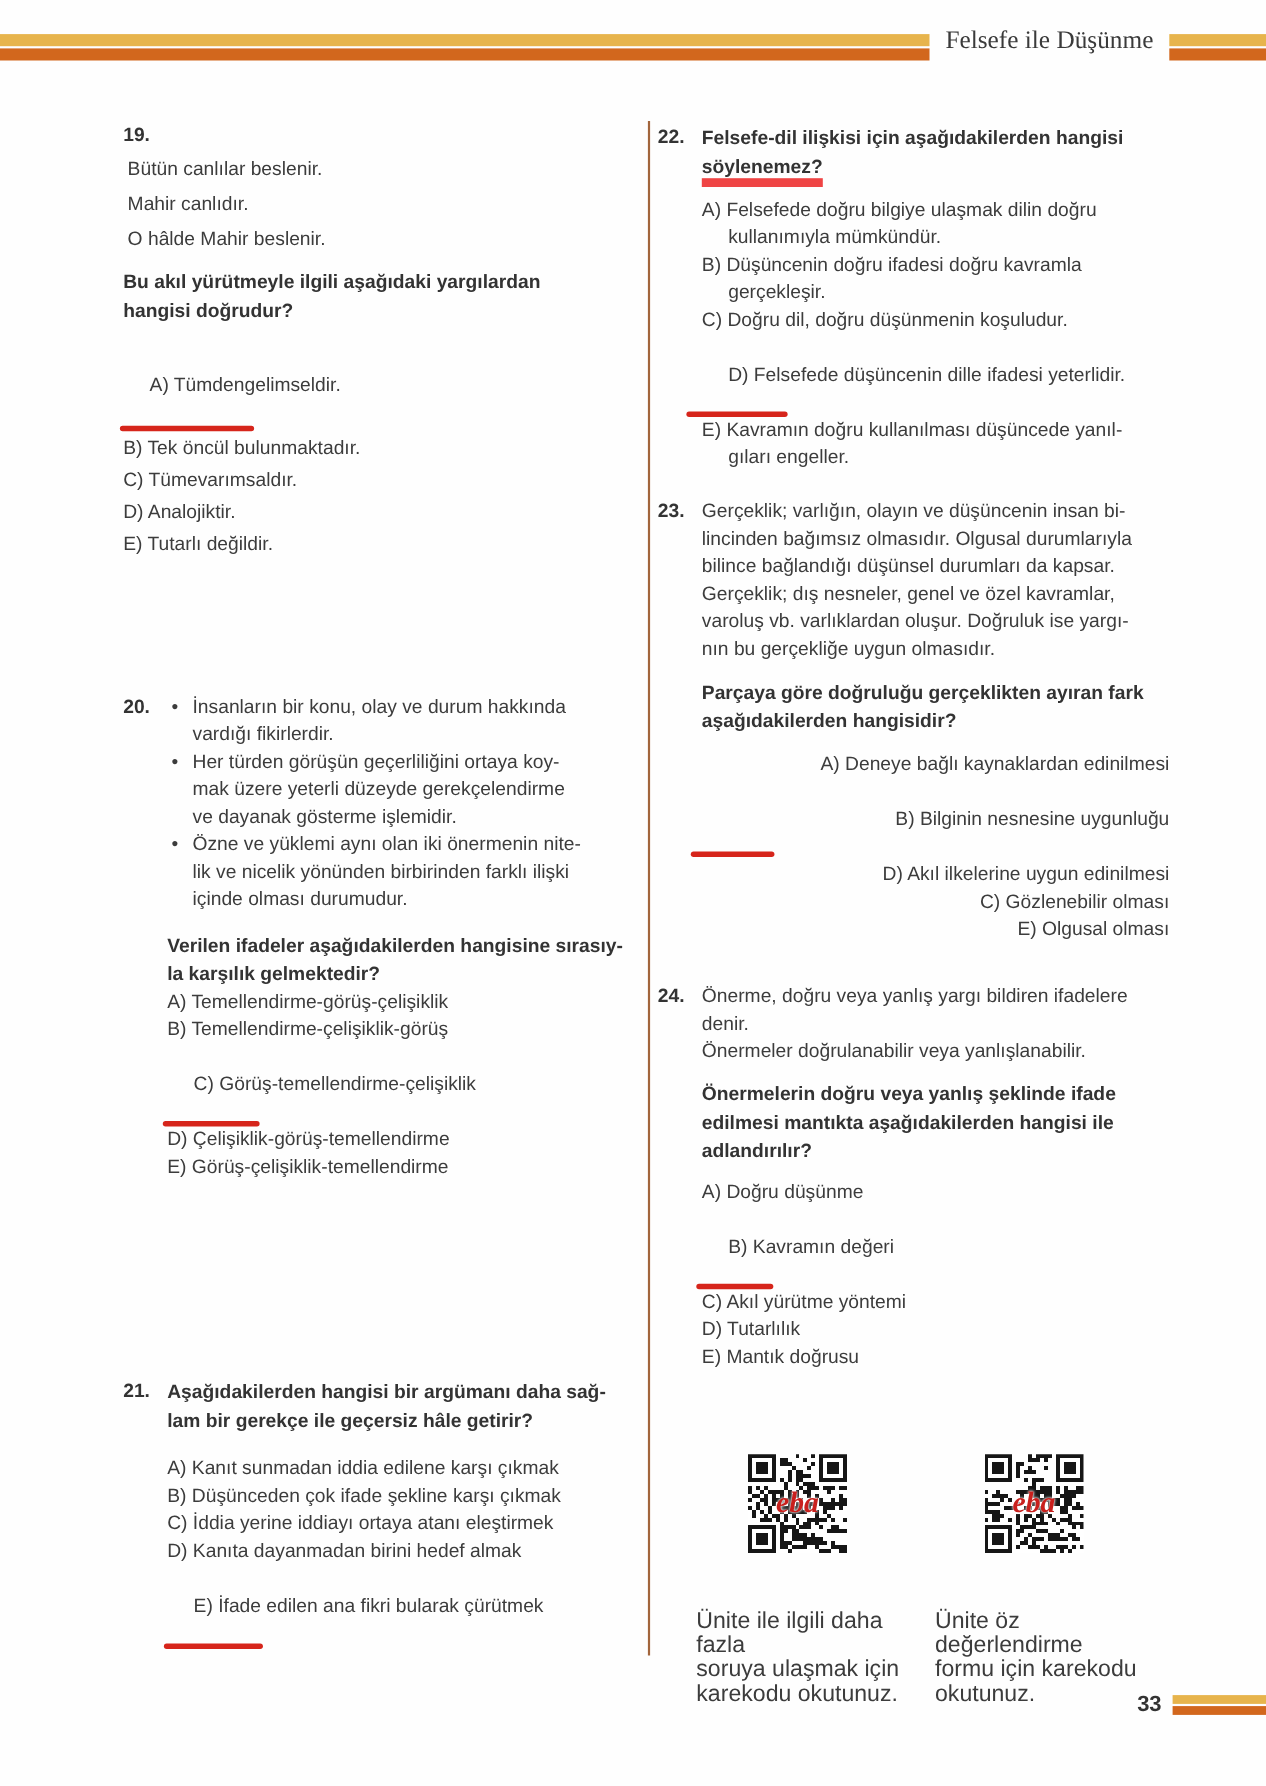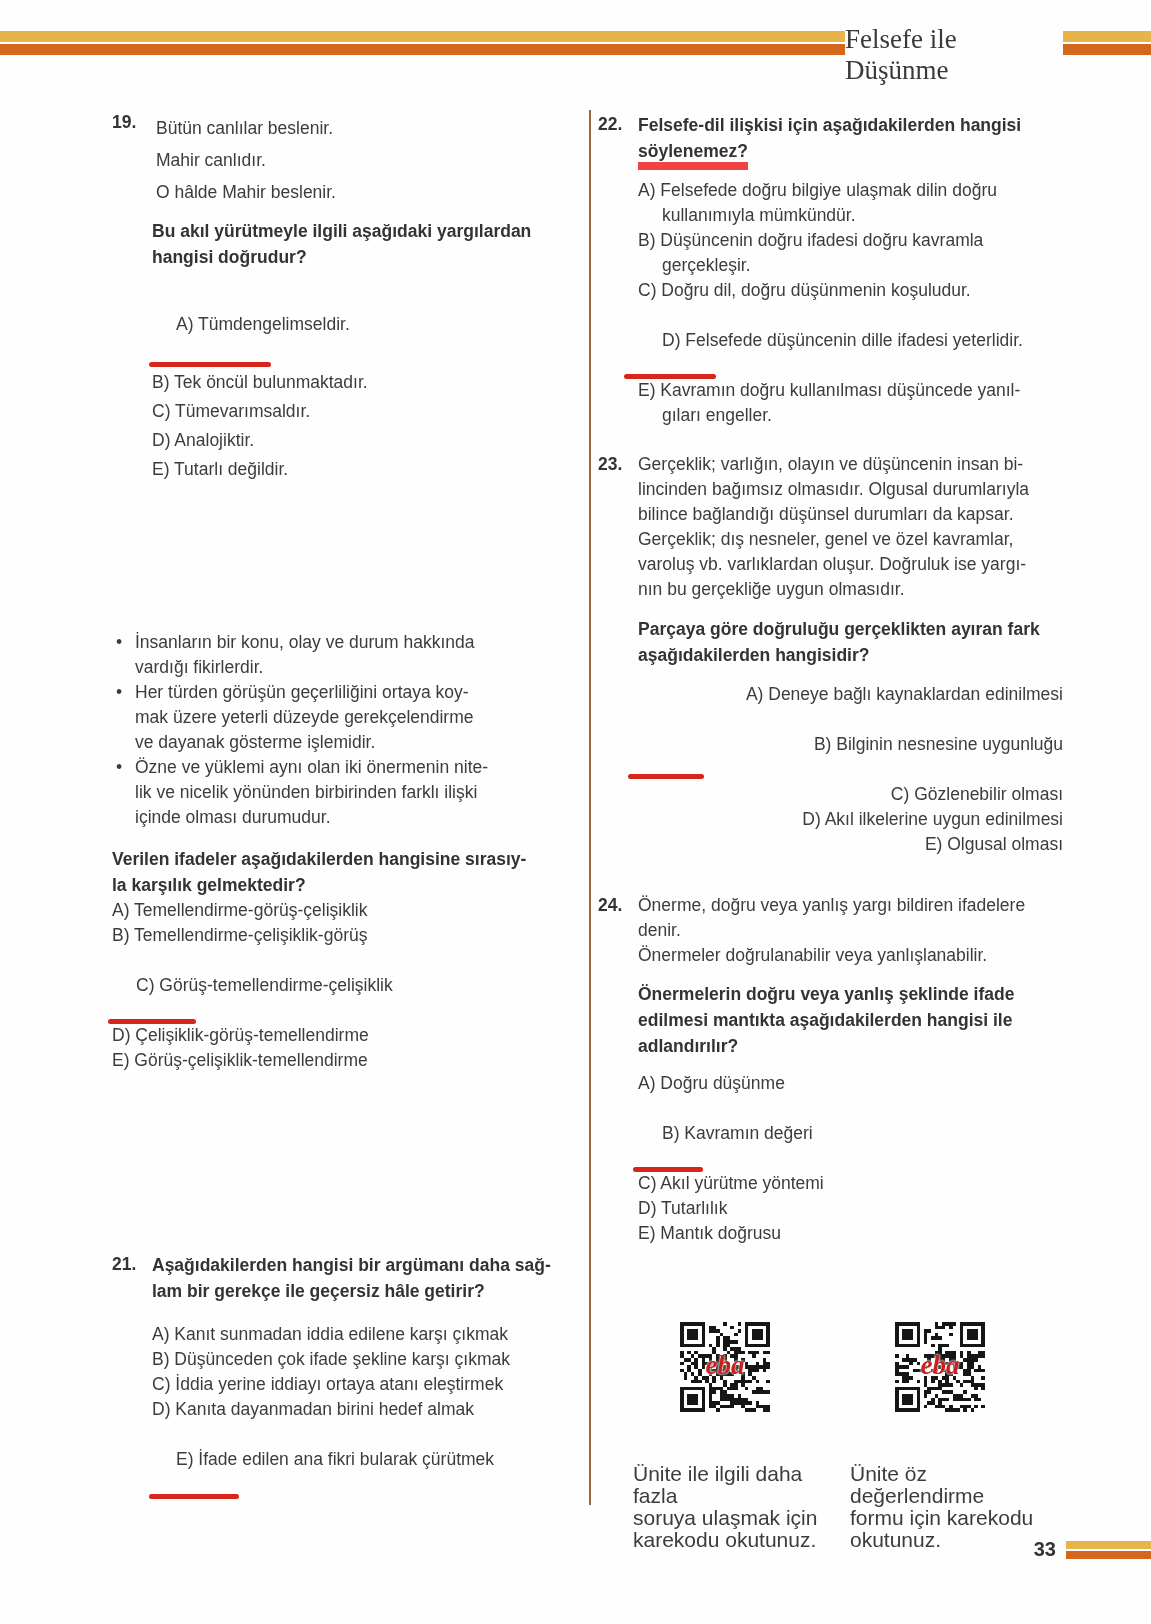--- a/index.html
+++ b/index.html
@@ -10,22 +10,22 @@
   }
   
   .hbar{position:absolute; height:11px;}
   .hbar.yellow{background:#e7b44c;}
   .hbar.orange{background:#d2671d;}
   .bar-tl-y{top:31px; left:0; width:845px;}
   .bar-tl-o{top:44px; left:0; width:845px;}
   .bar-tr-y{top:31px; left:1063px; width:88px;}
   .bar-tr-o{top:44px; left:1063px; width:88px;}
   .header-title{
-    position:absolute; top:24px; left:845px; width:218px; 
-    font-family:"Liberation Serif", serif; font-size:27px; color:#3a3a3a;
+    position:absolute; top:24px; left:845px; width:218px; text-align:center;
+    font-family:"Liberation Serif", serif; font-size:23px; color:#3a3a3a;
   }
   
   .divider{position:absolute; left:589px; top:110px; width:2px; height:1395px; background:#a2653c;}
   
   .qblock{position:absolute; display:flex;}
   .qnum{width:40px; flex-shrink:0; font-weight:bold; font-size:17.5px; line-height:25px; color:#333;}
   .qbody{font-size:17.5px;}
   .col-left .qbody{width:430px;}
   .col-right .qbody{width:425px;}
   .stmt{margin:4px; line-height:28px; white-space:pre-line;}
@@ -70,21 +70,21 @@
 <div class="page">
 
   <div class="hbar yellow bar-tl-y"></div>
   <div class="hbar orange bar-tl-o"></div>
   <div class="header-title">Felsefe ile Düşünme</div>
   <div class="hbar yellow bar-tr-y"></div>
   <div class="hbar orange bar-tr-o"></div>
 
   <div class="divider"></div>
 
-  <section class="qblock col-left" style="left:112px; top:110px;">
+  <section class="qblock col-left" style="left:112px; top:110px;flex-direction:column;">
     <div class="qnum">19.</div>
     <div class="qbody">
       <p class="stmt">Bütün canlılar beslenir.</p>
       <p class="stmt">Mahir canlıdır.</p>
       <p class="stmt">O hâlde Mahir beslenir.</p>
       <p class="qtext" style="margin-top:12px;">Bu akıl yürütmeyle ilgili aşağıdaki yargılardan
 hangisi doğrudur?</p>
       <div class="opts" style="margin-top:11px;">
         <div class="opt lh29">
           <span>A) Tümdengelimseldir.</span>
@@ -92,20 +92,21 @@
         </div>
         <div class="opt lh29"><span>B) Tek öncül bulunmaktadır.</span></div>
         <div class="opt lh29"><span>C) Tümevarımsaldır.</span></div>
         <div class="opt lh29"><span>D) Analojiktir.</span></div>
         <div class="opt lh29"><span>E) Tutarlı değildir.</span></div>
       </div>
     </div>
   </section>
 
   <section class="qblock col-left" style="left:112px; top:630px;">
+    <div class="qnum">20.</div>
     <div class="qbody">
       <div class="bullet">
         <span class="dot">•</span>
         <span class="btxt">İnsanların bir konu, olay ve durum hakkında
 vardığı fikirlerdir.</span>
       </div>
       <div class="bullet">
         <span class="dot">•</span>
         <span class="btxt">Her türden görüşün geçerliliğini ortaya koy-
 mak üzere yeterli düzeyde gerekçelendirme
@@ -181,22 +182,22 @@
 varoluş vb. varlıklardan oluşur. Doğruluk ise yargı-
 nın bu gerçekliğe uygun olmasıdır.</p>
       <p class="qtext" style="margin-top:14px;">Parçaya göre doğruluğu gerçeklikten ayıran fark
 aşağıdakilerden hangisidir?</p>
       <div class="opts" style="margin-top:14px;text-align:right;">
         <div class="opt"><span>A) Deneye bağlı kaynaklardan edinilmesi</span></div>
         <div class="opt">
           <span>B) Bilginin nesnesine uygunluğu</span>
           <span class="red-mark" style="left:-10px; bottom:3px; width:76px;"></span>
         </div>
+        <div class="opt"><span>D) Akıl ilkelerine uygun edinilmesi</span></div>
         <div class="opt"><span>C) Gözlenebilir olması</span></div>
-        <div class="opt"><span>D) Akıl ilkelerine uygun edinilmesi</span></div>
         <div class="opt"><span>E) Olgusal olması</span></div>
       </div>
     </div>
   </section>
 
   <section class="qblock col-right" style="left:598px; top:893px;">
     <div class="qnum">24.</div>
     <div class="qbody">
       <p class="stmt25">Önerme, doğru veya yanlış yargı bildiren ifadelere
 denir.</p>

